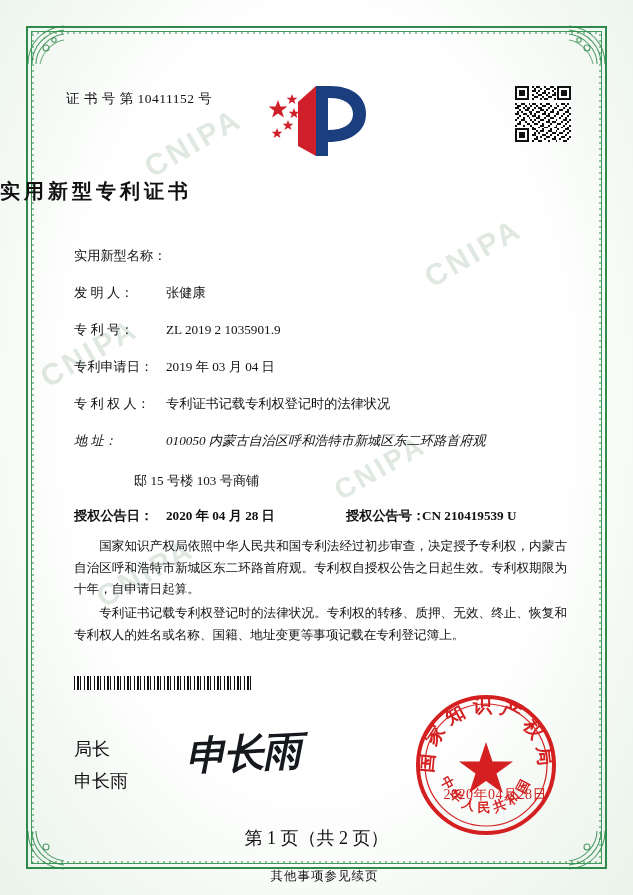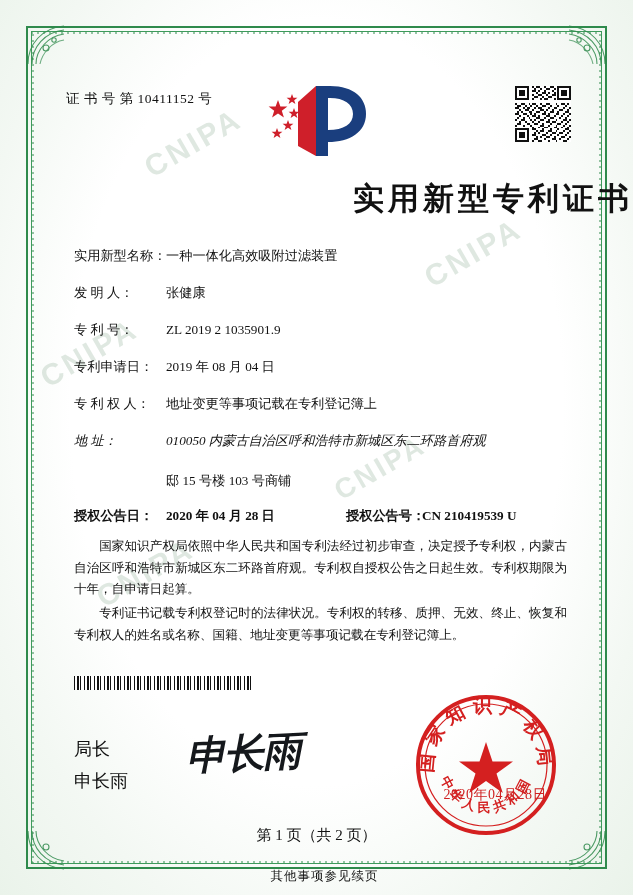--- a/index.html
+++ b/index.html
@@ -104,22 +104,22 @@
     left: 66px;
     top: 90px;
     font-size: 13.5px;
     color: #111;
     letter-spacing: .5px;
   }
   .title {
     position: absolute;
     left: 0; right: 0;
     top: 178px;
-    text-align: right;
-    font-size: 31px;
+    text-align: left;
+    font-size: 20px;
     font-weight: 700;
     letter-spacing: 4px;
     color: #111;
   }
 
   .fields {
     position: absolute;
     left: 74px;
     top: 246px;
     right: 66px;
@@ -139,21 +139,21 @@
     white-space: nowrap;
   }
   .lbl.spread {
     display: flex;
     justify-content: space-between;
   }
   .val {
     flex: 1 1 auto;
   }
   .subline {
-    margin-left: 92px;
+    margin-left: 60px;
     margin-top: 2px;
   }
   .row-two {
     display: flex;
     margin-bottom: 16.5px;
     font-weight: bold;
   }
   .col-a { flex: 0 0 252px; display: flex; }
   .col-b { flex: 1 1 auto; display: flex; margin-left: 20px; }
   .col-b .lbl { width: 76px; flex: 0 0 76px; }
@@ -217,21 +217,21 @@
     font-size: 14px;
     color: #cf2222;
     letter-spacing: .5px;
   }
 
   .page-no {
     position: absolute;
     left: 0; right: 0;
     top: 826px;
     text-align: center;
-    font-size: 15px;
+    font-size: 18px;
     color: #111;
   }
   .footnote {
     position: absolute;
     left: 0; right: 0;
     top: 868px;
     text-align: center;
     font-size: 12.5px;
     color: #111;
     letter-spacing: 1px;
@@ -503,43 +503,42 @@
       </g>
     </svg>
   </div>
 
   <div class="title">实用新型专利证书</div>
 
   <div class="fields">
 
     <div class="row">
       <div class="lbl">实用新型名称：</div>
-      <div class="val">一种一体化高效吸附过滤装置</div>
     </div>
 
     <div class="row">
       <div class="lbl spread">
           <span>发 明 人：</span>
         </div>
       <div class="val">张健康</div>
     </div>
 
     <div class="row">
       <div class="lbl">专 利 号：</div>
       <div class="val">ZL 2019 2 1035901.9</div>
     </div>
 
     <div class="row">
       <div class="lbl">专利申请日：</div>
-      <div class="val">2019 年 08 月 04 日</div>
+      <div class="val">2019 年 03 月 04 日</div>
     </div>
 
     <div class="row">
       <div class="lbl">专 利 权 人：</div>
-      <div class="val">地址变更等事项记载在专利登记簿上</div>
+      <div class="val">专利证书记载专利权登记时的法律状况</div>
     </div>
 
     <div class="row" style="margin-bottom:20px;font-style:italic;">
       <div class="lbl">地 址：</div>
       <div class="val">010050 内蒙古自治区呼和浩特市新城区东二环路首府观</div>
     </div>
     <div class="subline">邸 15 号楼 103 号商铺</div>
 
     <div class="row-two" style="margin-top:14px;">
       <div class="col-a">

